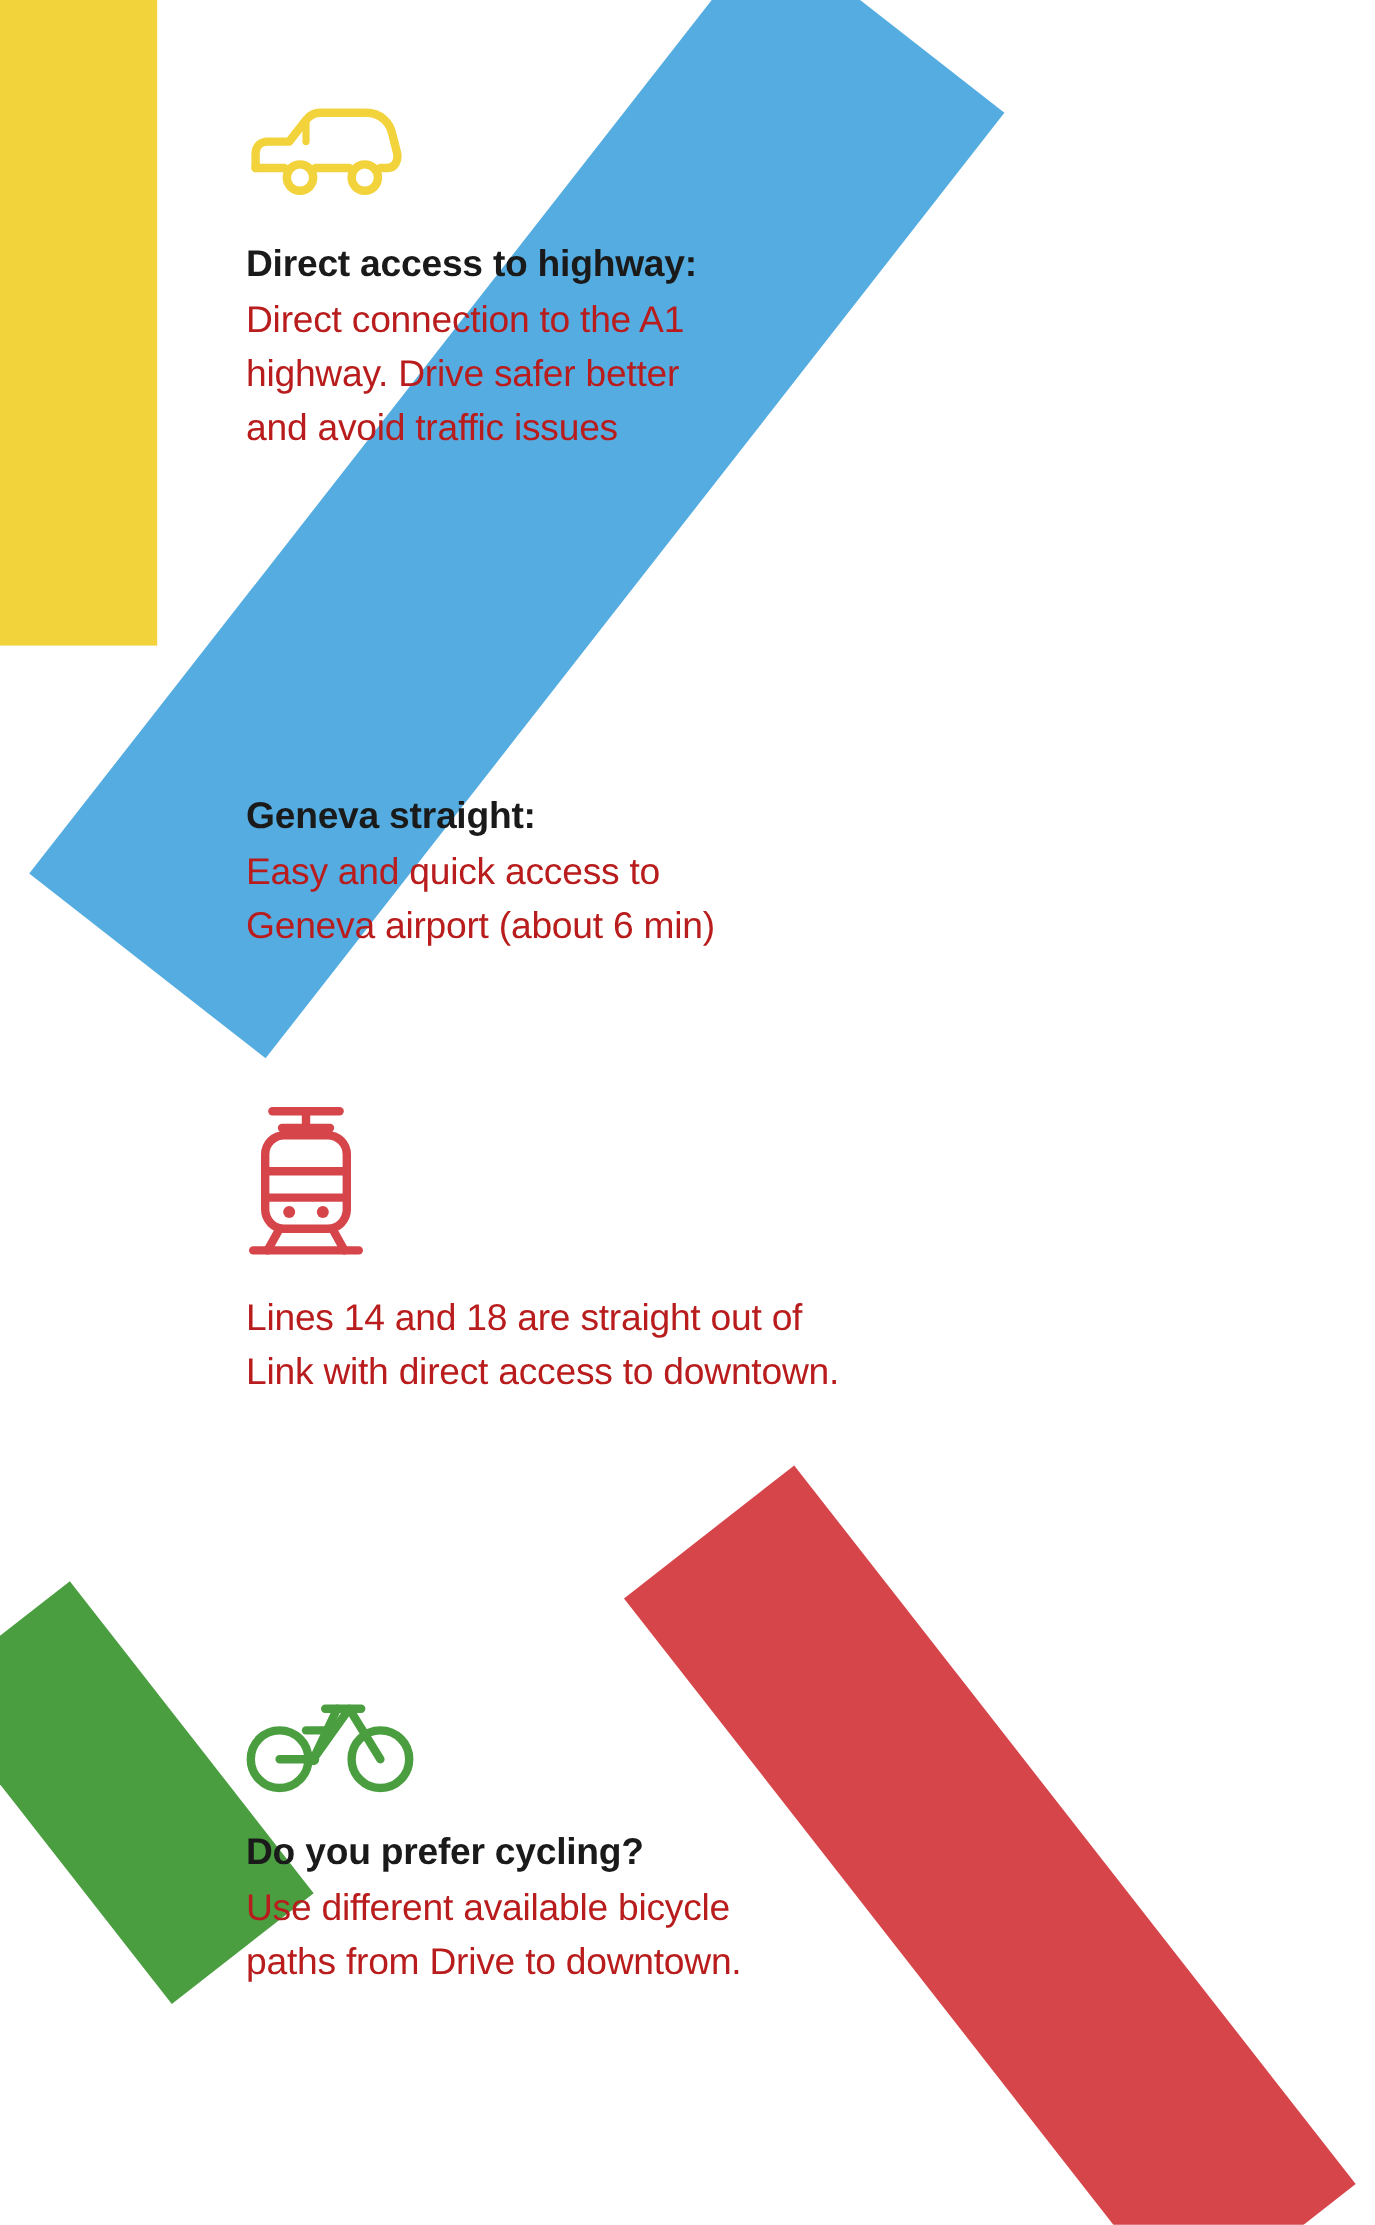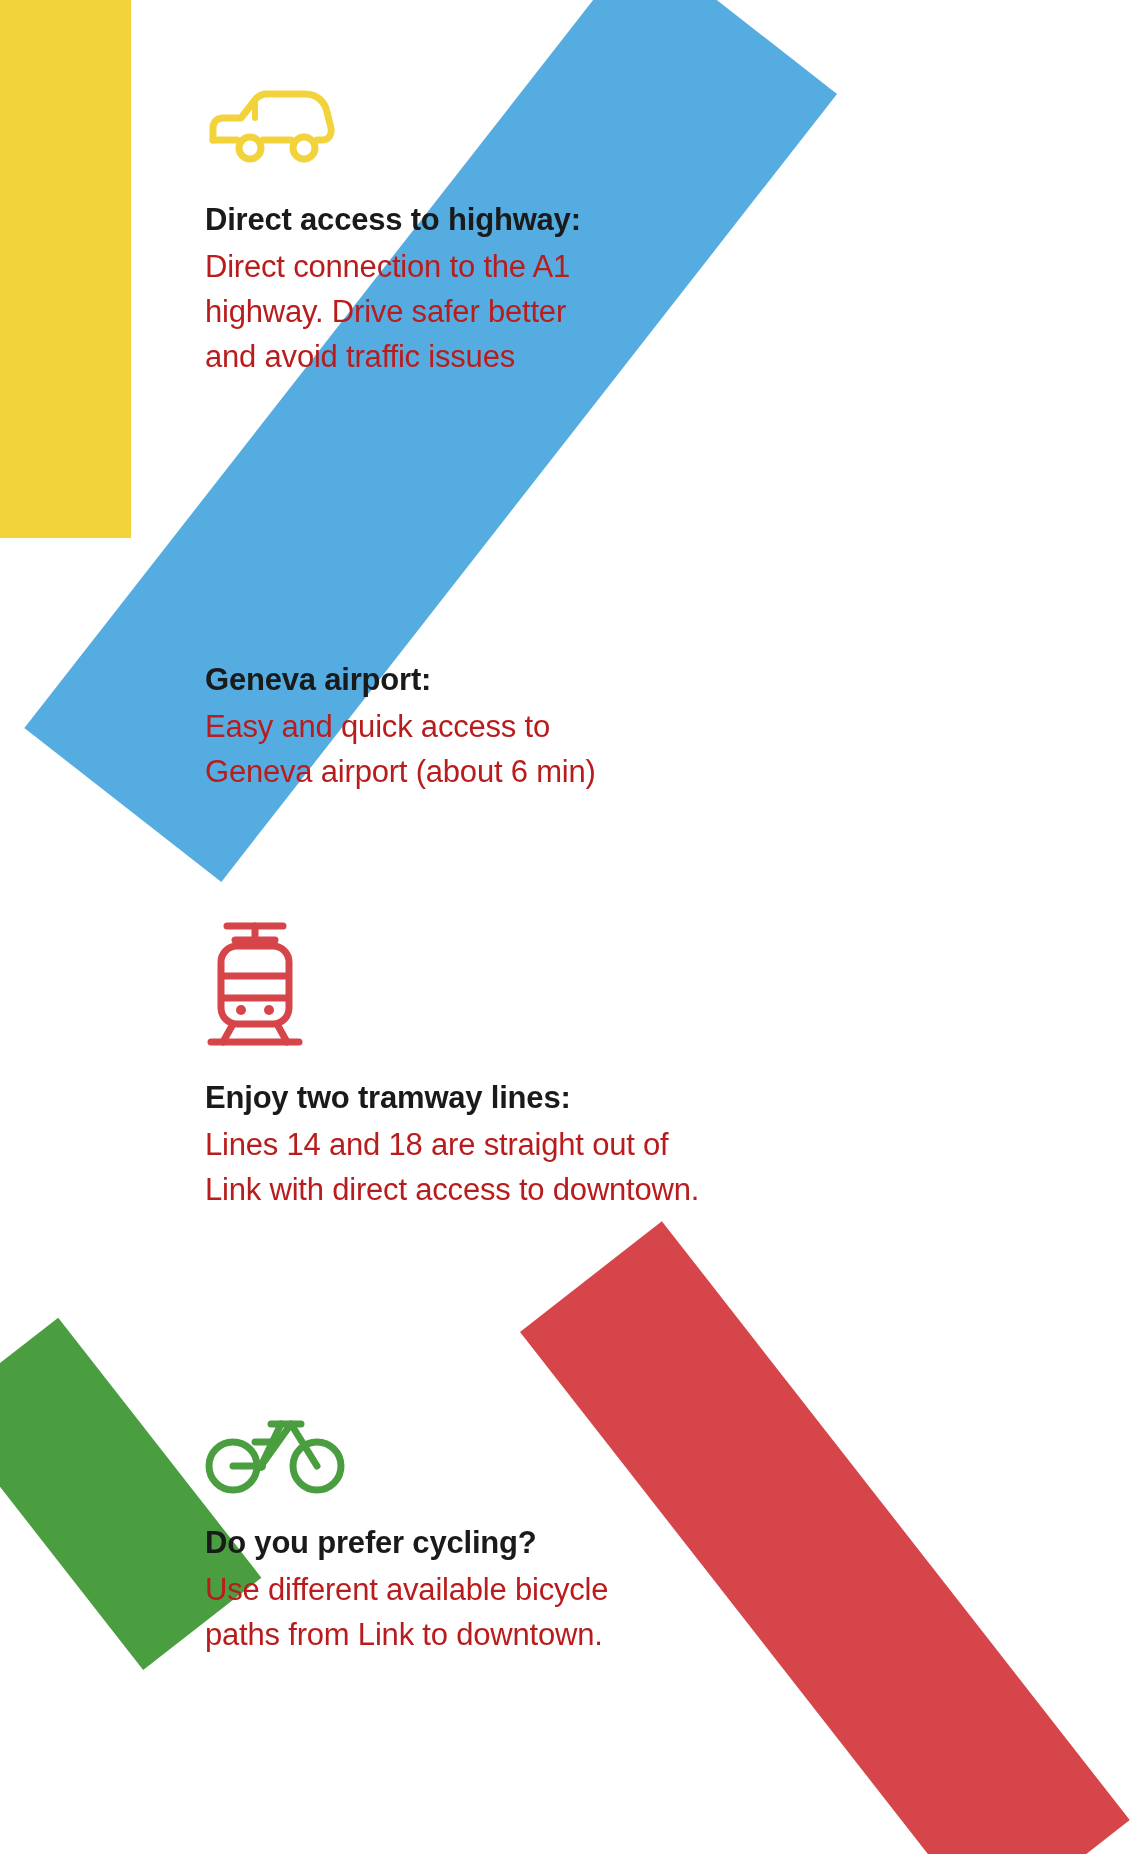--- a/index.html
+++ b/index.html
@@ -140,57 +140,56 @@
     </div>
 
     <div class="feature feature-1">
       <span class="feature-icon">
         <svg width="130" height="70" viewBox="0 0 130 70" fill="none" xmlns="http://www.w3.org/2000/svg">
           <path d="M6 58 L118 58" stroke="#55ace0" stroke-width="7" stroke-linecap="round"></path>
           <path d="M14 44 L58 44 L92 10 C99 3 110 3 116 8 C121 13 120 21 114 26 L70 56 L26 56 Z" stroke="#55ace0" stroke-width="7" stroke-linejoin="round" stroke-linecap="round" fill="none"></path>
           <path d="M34 44 L18 22 L32 22 L52 42" stroke="#55ace0" stroke-width="7" stroke-linejoin="round" stroke-linecap="round"></path>
         </svg>
       </span>
-      <p class="feature-title">Geneva airport:</p>
+      <p class="feature-title">Geneva straight:</p>
       <p class="feature-body">Easy and quick access to
 Geneva airport (about 6 min)</p>
     </div>
 
     <div class="feature feature-2">
       <span class="feature-icon">
         <svg width="100" height="128" viewBox="0 0 100 128" fill="none" xmlns="http://www.w3.org/2000/svg">
           <path d="M22 6 L78 6" stroke="#d6454a" stroke-width="7" stroke-linecap="round"></path>
           <path d="M50 6 L50 20" stroke="#d6454a" stroke-width="7" stroke-linecap="round"></path>
           <path d="M30 20 L70 20" stroke="#d6454a" stroke-width="7" stroke-linecap="round"></path>
           <rect x="16" y="26" width="68" height="78" rx="16" stroke="#d6454a" stroke-width="7"></rect>
           <path d="M16 56 L84 56" stroke="#d6454a" stroke-width="7"></path>
           <path d="M16 78 L84 78" stroke="#d6454a" stroke-width="7"></path>
           <circle cx="36" cy="90" r="5" fill="#d6454a"></circle>
           <circle cx="64" cy="90" r="5" fill="#d6454a"></circle>
           <path d="M28 104 L18 122" stroke="#d6454a" stroke-width="7" stroke-linecap="round"></path>
           <path d="M72 104 L82 122" stroke="#d6454a" stroke-width="7" stroke-linecap="round"></path>
           <path d="M6 122 L94 122" stroke="#d6454a" stroke-width="7" stroke-linecap="round"></path>
         </svg>
       </span>
-      <p class="feature-title">Enjoy two tramway lines:</p>
       <p class="feature-body">Lines 14 and 18 are straight out of
 Link with direct access to downtown.</p>
     </div>
 
     <div class="feature feature-3">
       <span class="feature-icon">
         <svg width="140" height="92" viewBox="0 0 140 92" fill="none" xmlns="http://www.w3.org/2000/svg">
           <circle cx="28" cy="64" r="24" stroke="#4a9e40" stroke-width="7"></circle>
           <circle cx="112" cy="64" r="24" stroke="#4a9e40" stroke-width="7"></circle>
           <path d="M28 64 L56 64 L86 22 L112 64" stroke="#4a9e40" stroke-width="7" stroke-linejoin="round" stroke-linecap="round"></path>
           <path d="M56 64 L76 22" stroke="#4a9e40" stroke-width="7" stroke-linecap="round"></path>
           <path d="M66 22 L96 22" stroke="#4a9e40" stroke-width="7" stroke-linecap="round"></path>
           <path d="M50 40 L70 40" stroke="#4a9e40" stroke-width="7" stroke-linecap="round"></path>
           <circle cx="56" cy="64" r="5" fill="#4a9e40"></circle>
         </svg>
       </span>
       <p class="feature-title">Do you prefer cycling?</p>
       <p class="feature-body">Use different available bicycle
-paths from Link to downtown.</p>
+paths from Drive to downtown.</p>
     </div>
 
   </div>
 </div>
 
 </body></html>

